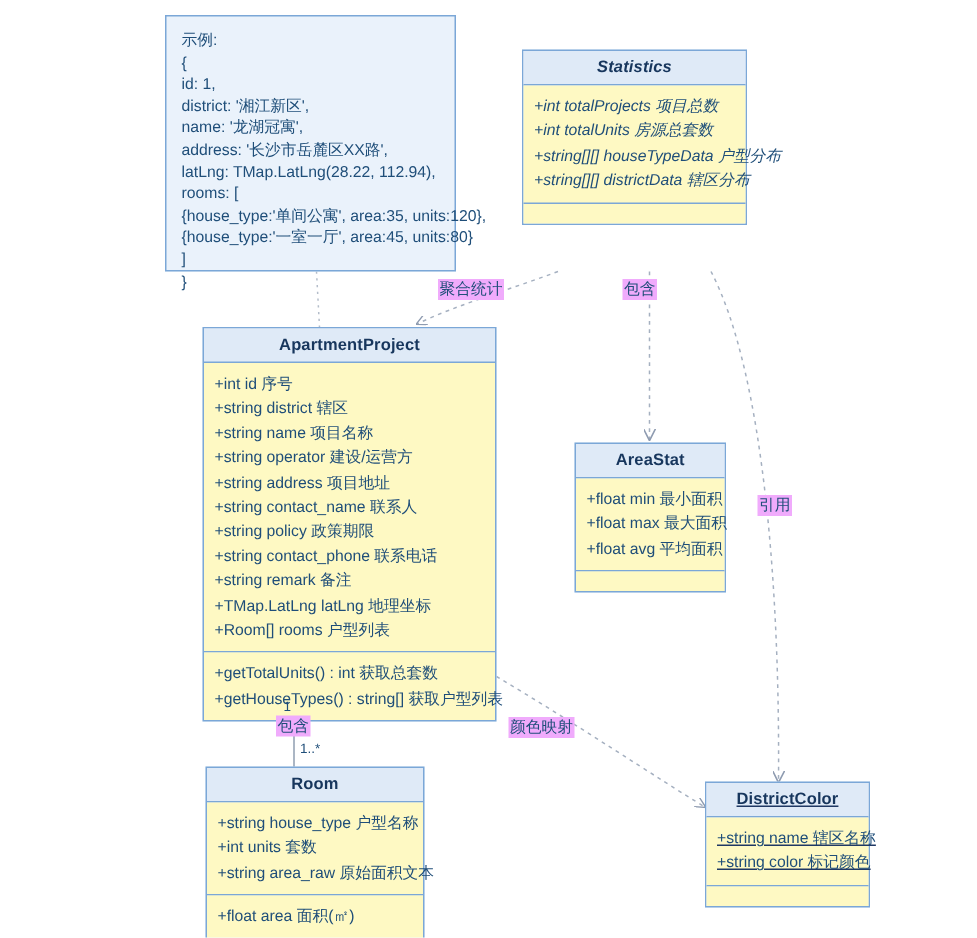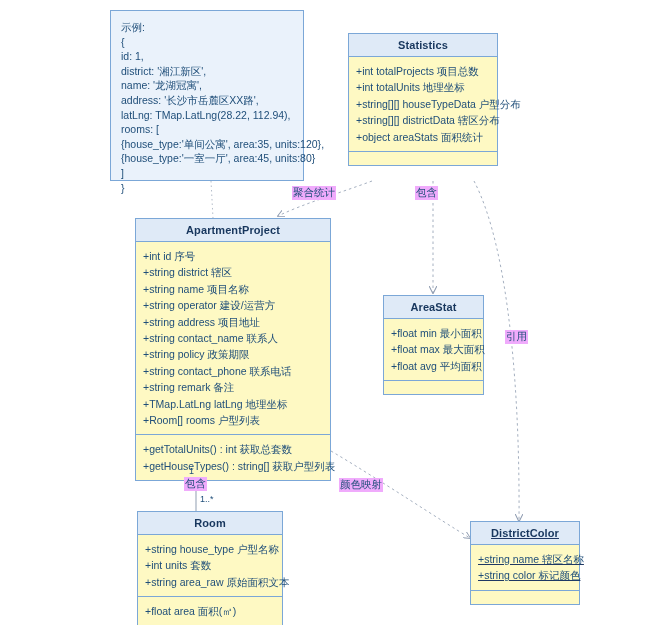--- a/index.html
+++ b/index.html
@@ -140,28 +140,27 @@
     <div class="note-line">name: '龙湖冠寓',</div>
     <div class="note-line">address: '长沙市岳麓区XX路',</div>
     <div class="note-line">latLng: TMap.LatLng(28.22, 112.94),</div>
     <div class="note-line">rooms: [</div>
     <div class="note-line">{house_type:'单间公寓', area:35, units:120},</div>
     <div class="note-line">{house_type:'一室一厅', area:45, units:80}</div>
     <div class="note-line">]</div>
     <div class="note-line">}</div>
   </div>
 
-  <div class="uml-class" id="class-statistics" style="left:348px; top:33px; width:150px;">
+  <div class="uml-class" id="class-statistics" style="left:348px; top:33px; width:150px;font-style:italic;">
     <div class="uml-title">Statistics</div>
     <div class="uml-compartment">
       <div class="uml-row">+int totalProjects 项目总数</div>
-      <div class="uml-row">+int totalUnits 地理坐标</div>
+      <div class="uml-row">+int totalUnits 房源总套数</div>
       <div class="uml-row">+string[][] houseTypeData 户型分布</div>
       <div class="uml-row">+string[][] districtData 辖区分布</div>
-      <div class="uml-row">+object areaStats 面积统计</div>
     </div>
     <div class="uml-compartment empty"></div>
   </div>
 
   <div class="uml-class" id="class-apartmentproject" style="left:135px; top:218px; width:196px;">
     <div class="uml-title">ApartmentProject</div>
     <div class="uml-compartment">
       <div class="uml-row">+int id 序号</div>
       <div class="uml-row">+string district 辖区</div>
       <div class="uml-row">+string name 项目名称</div>

